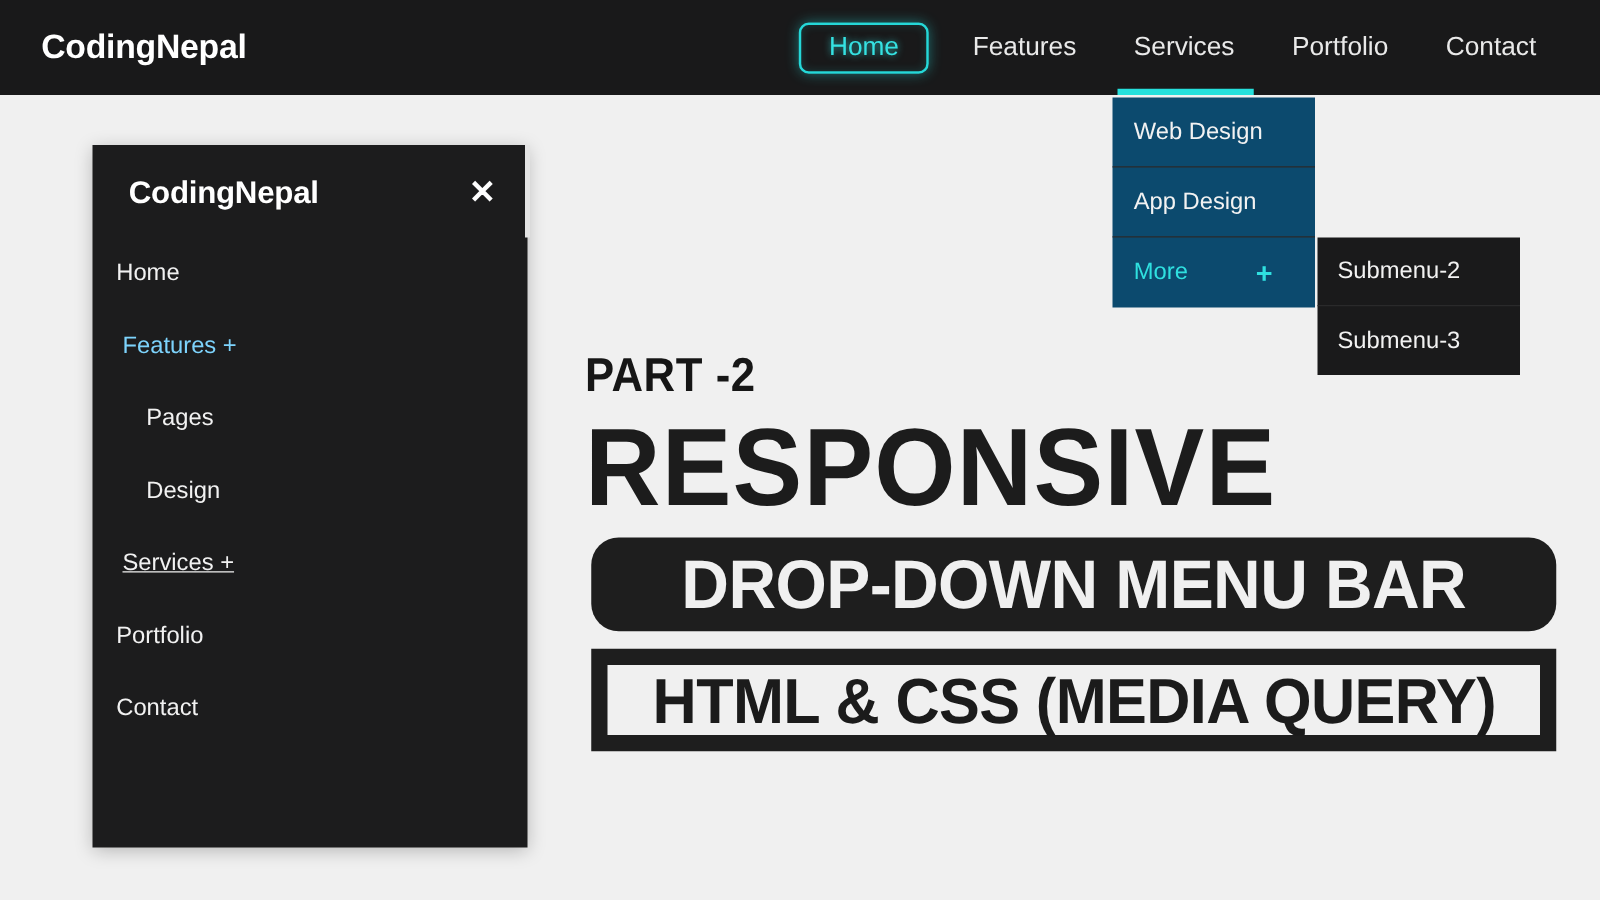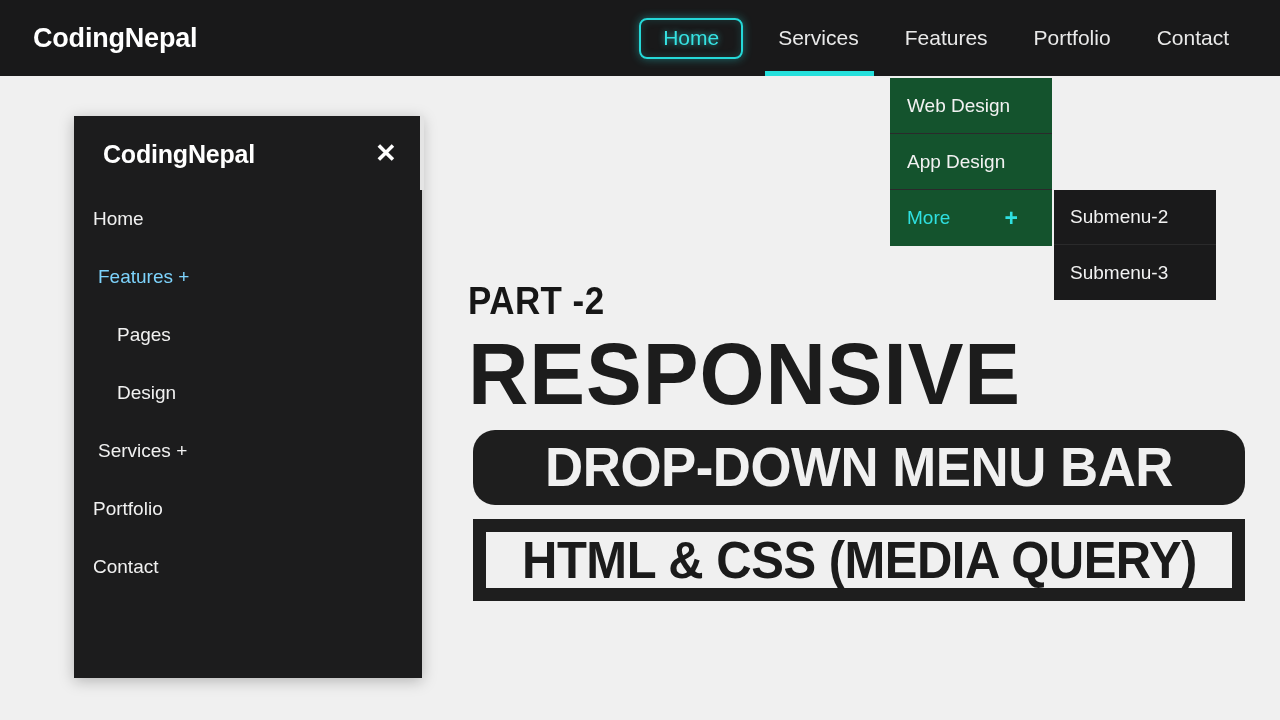--- a/index.html
+++ b/index.html
@@ -71,21 +71,21 @@
     bottom:0;
     height:5px;
     background:#25e0dc;
   }
 
   
   .dropdown{
     position:absolute;
     left:890px; top:78px;
     width:162px;
-    background:#14532d;
+    background:#0c4a6e;
     z-index:35;
   }
   .drop-item{
     position:relative;
     height:56px;
     display:flex; align-items:center;
     padding-left:17px;
     color:#f2f2f2;
     font-size:19px;
     border-bottom:1px solid #2a2a2b;
@@ -160,21 +160,21 @@
     display:flex; align-items:center;
     height:58px;
     padding-left:19px;
     color:#f1f1f1;
     font-size:19px;
     cursor:pointer;
     white-space:nowrap;
   }
   .side-item.indent{ padding-left:43px; }
   .side-item.active{ color:#7dd3fc; padding-left:24px; }
-  .side-item.pad-sm{ padding-left:24px; }
+  .side-item.pad-sm{ padding-left:24px;text-decoration:underline; }
 
   
   .sidebar-edge{
     position:absolute;
     left:420px; top:116px;
     width:4px; height:74px;
     background:#e4e4e4;
     z-index:31;
   }
 
@@ -247,22 +247,22 @@
 
 <div id="stage">
 
   <div class="navbar">
     <div class="nav-logo">CodingNepal</div>
 
     <div class="nav-links">
       <div class="nav-item home-wrap">
         <div class="home-btn">Home</div>
       </div>
+      <div class="nav-item">Features</div>
       <div class="nav-item has-underline">Services</div>
-      <div class="nav-item">Features</div>
       <div class="nav-item">Portfolio</div>
       <div class="nav-item">Contact</div>
     </div>
   </div>
 
   <div class="dropdown">
     <div class="drop-item">
       <span>Web Design</span>
     </div>
     <div class="drop-item">

